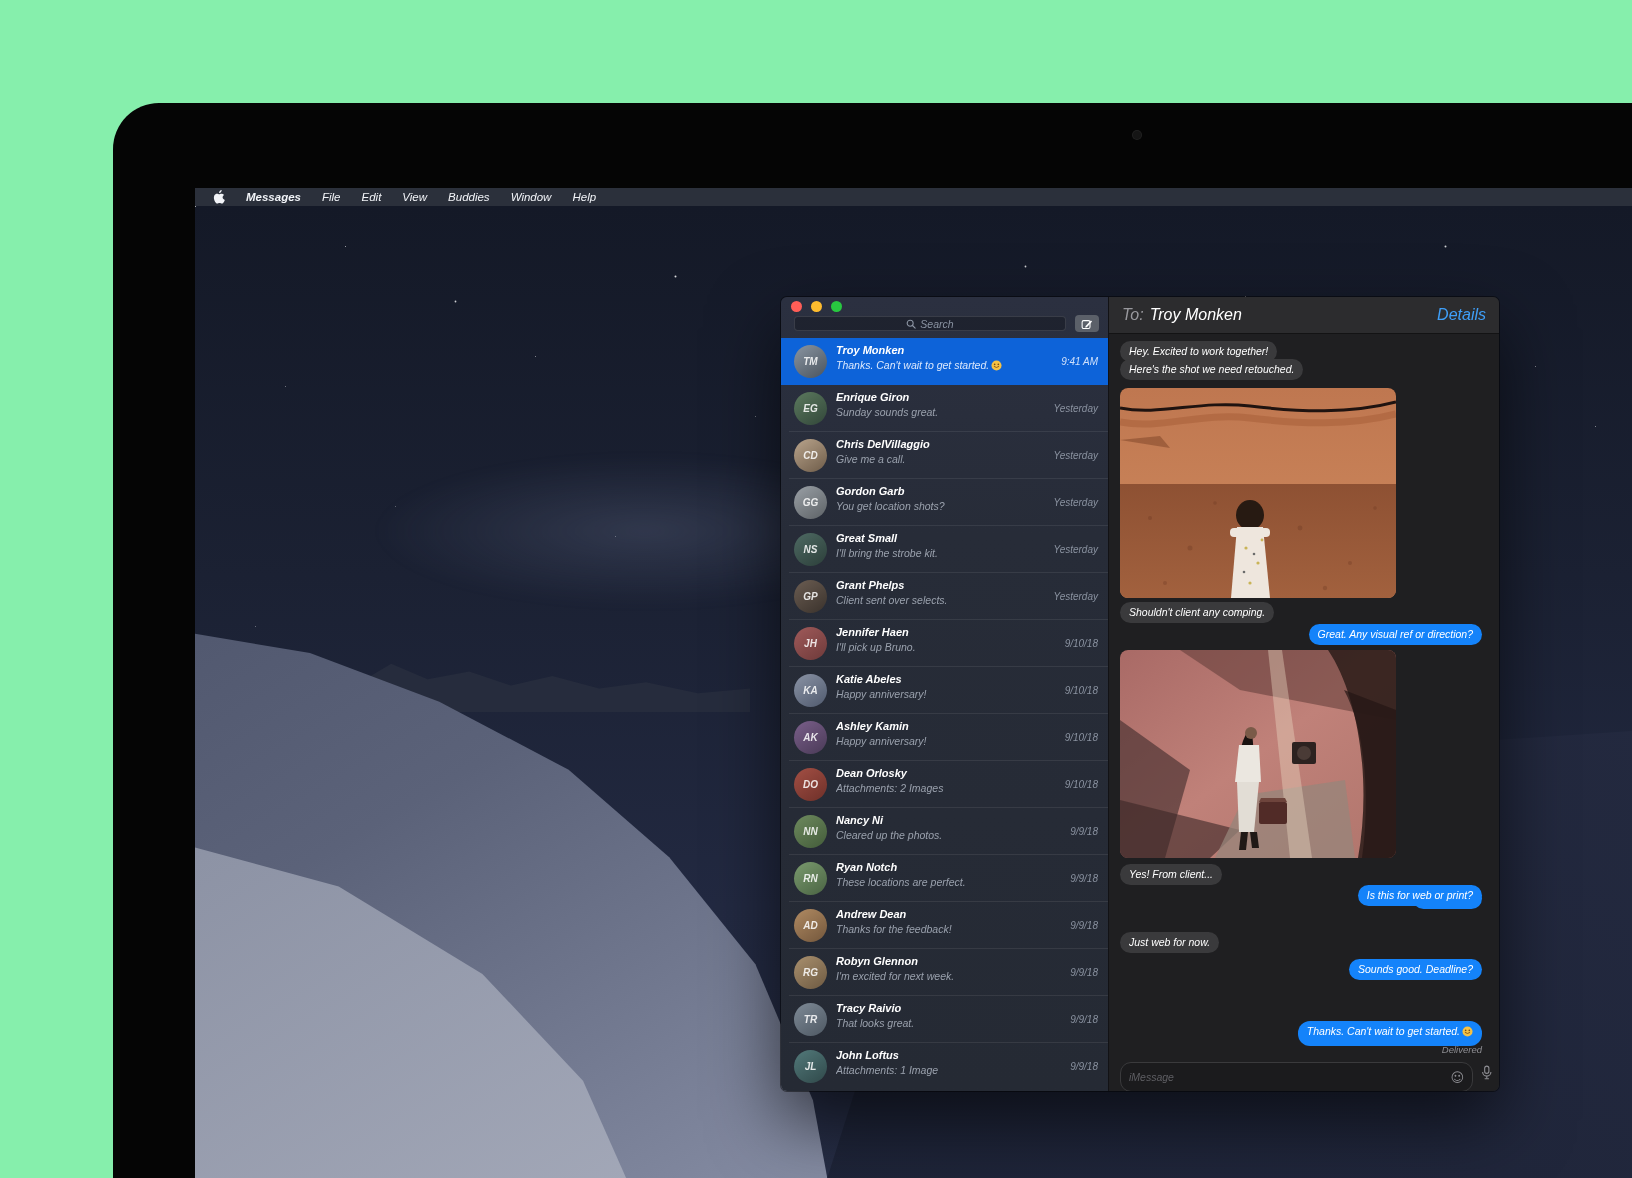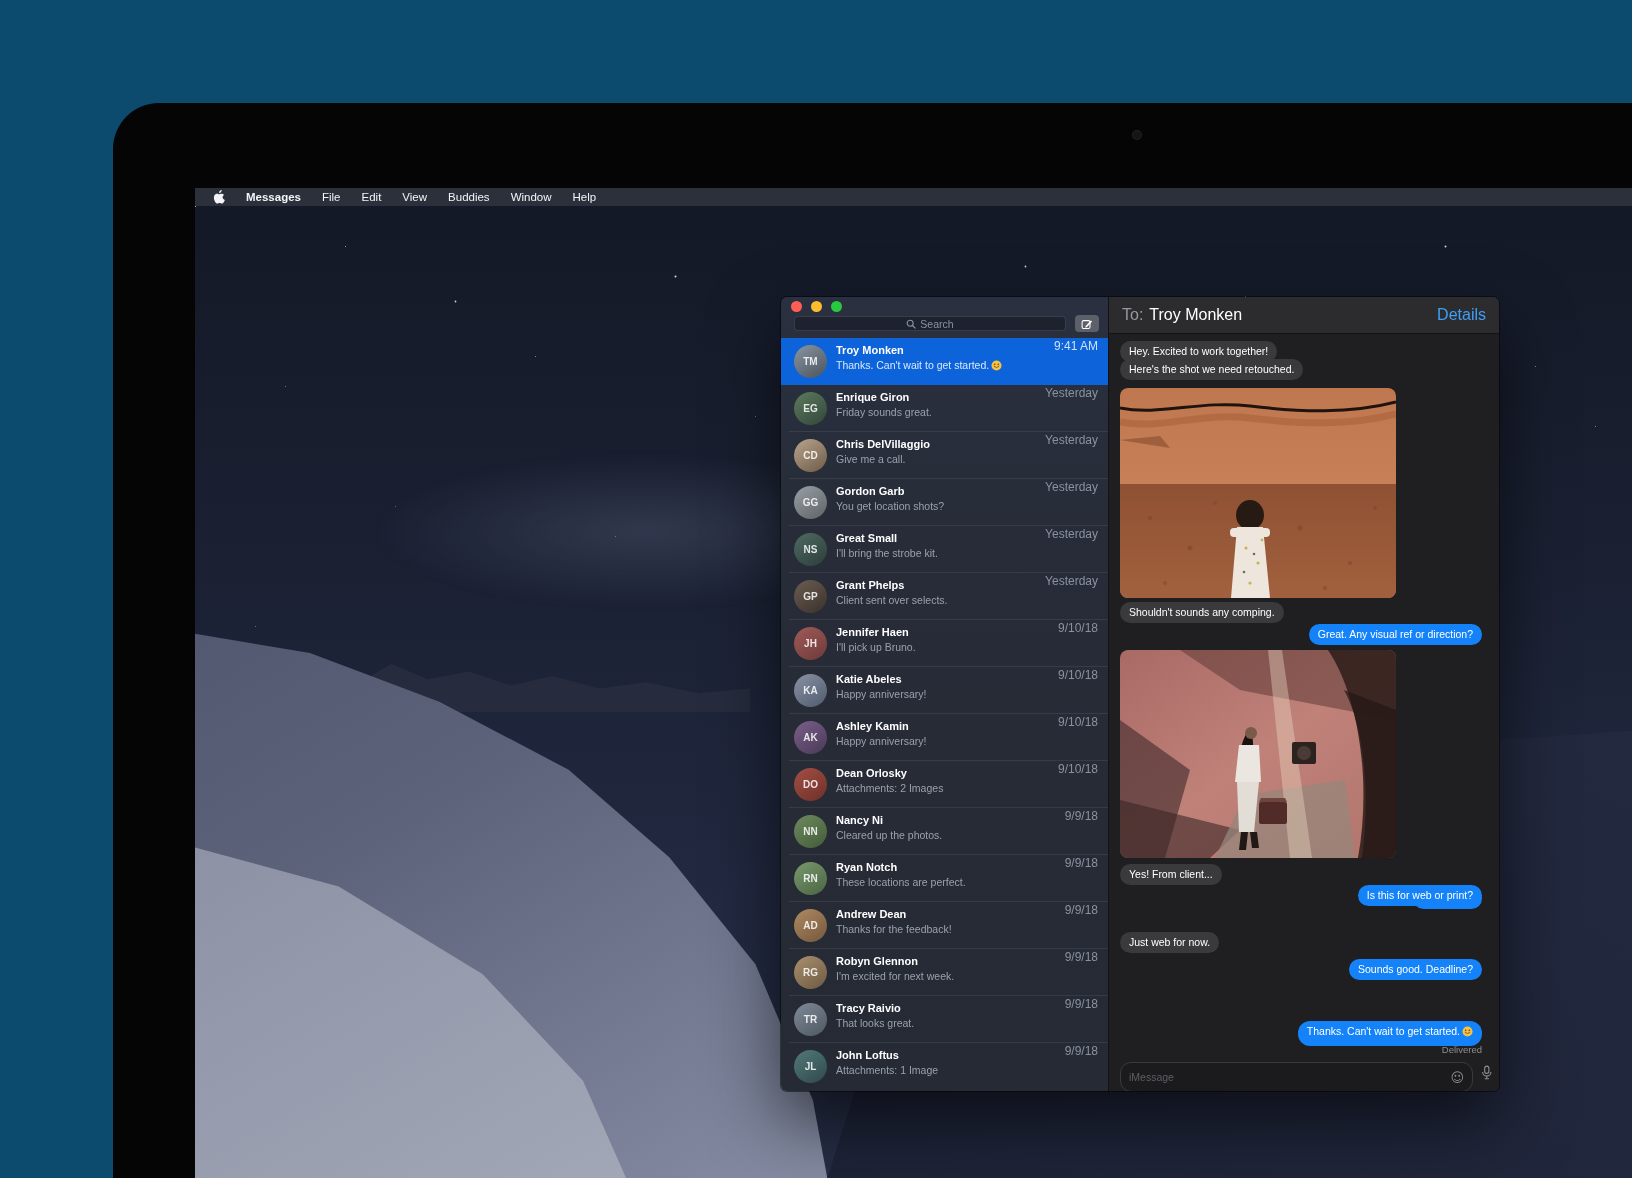--- a/index.html
+++ b/index.html
@@ -1,17 +1,17 @@
 <!DOCTYPE html>
 <html><head>
 <meta charset="utf-8">
 <style>
   * { margin:0; padding:0; box-sizing:border-box; }
   html,body { background:#ffffff; font-family:"Liberation Sans","DejaVu Sans",sans-serif; }
-  #canvas { position:relative; width:1632px; height:1178px; background:#0c4a6e; overflow:hidden; }
+  #canvas { position:relative; width:1632px; height:1178px; background:#86efac; overflow:hidden;font-style:italic; }
 
   
   .bezel { position:absolute; left:113px; top:103px; right:-60px; bottom:-60px;
            background:#050505; border-radius:46px 0 0 0; }
   .camera-dot { position:absolute; left:1133px; top:131px; width:8px; height:8px;
                 border-radius:50%; background:#151515; box-shadow:0 0 0 1px #222; }
 
   
   .display { position:absolute; left:195px; top:188px; right:0; bottom:0; overflow:hidden;
              background:linear-gradient(180deg,#12172400,#12172400); }
@@ -72,21 +72,21 @@
                color:#8a93a2; font-size:10.5px; }
   .compose-btn { position:absolute; left:294px; top:18px; width:24px; height:17px;
                  background:#5b6069; border-radius:4px; display:flex; align-items:center; justify-content:center; }
   .rows { position:absolute; left:0; top:41px; right:0; bottom:0; overflow:hidden; }
   .row { position:relative; height:47px; }
   .row .av { position:absolute; left:13px; top:7px; width:33px; height:33px; border-radius:50%;
              display:flex; align-items:center; justify-content:center;
              color:rgba(255,255,255,.85); font-size:10px; font-weight:bold; }
   .row .nm { position:absolute; left:55px; top:6px; color:#ffffff; font-weight:bold; font-size:11px; white-space:nowrap; }
   .row .pv { position:absolute; left:55px; top:21px; right:60px; color:#9aa1ad; font-size:10.5px; white-space:nowrap; overflow:hidden; }
-  .row .dt { position:absolute; right:10px; top:1px; color:#8a92a0; font-size:12px; }
+  .row .dt { position:absolute; right:10px; top:18px; color:#8a92a0; font-size:10px; }
   .row .sep { position:absolute; left:8px; right:0; bottom:0; height:1px; background:rgba(255,255,255,.08); }
   .row.selected { background:#0d63d9; }
   .row.selected .pv { color:#dbe8fd; } .row.selected .dt { color:#cfe0fb; }
   
   .av0{background:linear-gradient(145deg,#8a95a2,#4a545e);} .av1{background:linear-gradient(145deg,#5c7a5e,#32473a);}
   .av2{background:linear-gradient(145deg,#b9a48c,#6e5c49);} .av3{background:linear-gradient(145deg,#9aa0a6,#5d6266);}
   .av4{background:linear-gradient(145deg,#4e6a63,#2c3f3a);} .av5{background:linear-gradient(145deg,#6b5d52,#3a322c);}
   .av6{background:linear-gradient(145deg,#a05a5a,#6e3a3a);} .av7{background:linear-gradient(145deg,#8a93a5,#505a6e);}
   .av8{background:linear-gradient(145deg,#7a5f8a,#4a3a57);} .av9{background:linear-gradient(145deg,#a34f44,#6e3029);}
   .av10{background:linear-gradient(145deg,#6e8a5e,#435c3a);} .av11{background:linear-gradient(145deg,#7a9a6e,#4a6443);}
@@ -188,21 +188,21 @@
                   <circle cx="4" cy="4.8" r="0.9" fill="#7a4b12"></circle>
                   <circle cx="8" cy="4.8" r="0.9" fill="#7a4b12"></circle>
                   <path d="M3.5 7.2 Q6 9.4 8.5 7.2" stroke="#7a4b12" stroke-width="0.9" fill="none" stroke-linecap="round"></path>
                 </svg><span class="sr">😊</span></span>
             <span class="dt">9:41 AM</span>
           </div>
 
           <div class="row">
             <span class="av av1">EG</span>
             <span class="nm">Enrique Giron</span>
-            <span class="pv">Friday sounds great.</span>
+            <span class="pv">Sunday sounds great.</span>
             <span class="dt">Yesterday</span>
             <span class="sep"></span>
           </div>
 
           <div class="row">
             <span class="av av2">CD</span>
             <span class="nm">Chris DelVillaggio</span>
             <span class="pv">Give me a call.</span>
             <span class="dt">Yesterday</span>
             <span class="sep"></span>
@@ -361,21 +361,21 @@
                 <circle cx="130" cy="195" r="1.6"></circle>
                 <circle cx="142" cy="152" r="1.4"></circle>
               </g>
             <g fill="#6b6b6b">
                 <circle cx="134" cy="166" r="1.3"></circle>
                 <circle cx="124" cy="184" r="1.3"></circle>
               </g>
           </svg>
         </div>
 
-        <div class="bub left" style="top:305px">Shouldn't sounds any comping.</div>
+        <div class="bub left" style="top:305px">Shouldn't client any comping.</div>
         <div class="bub right" style="top:327px">Great. Any visual ref or direction?</div>
 
         <div class="photo" style="top:353px;height:208px" aria-label="Woman in white walking through a rose-pink alley">
           <svg width="276" height="208" viewBox="0 0 276 208" preserveAspectRatio="none">
             <defs>
               <linearGradient id="p2g" x1="0" y1="0" x2="1" y2="1">
                   <stop offset="0" stop-color="#a96a66"></stop>
                   <stop offset=".5" stop-color="#c08179"></stop>
                   <stop offset="1" stop-color="#b0756c"></stop>
                 </linearGradient>

